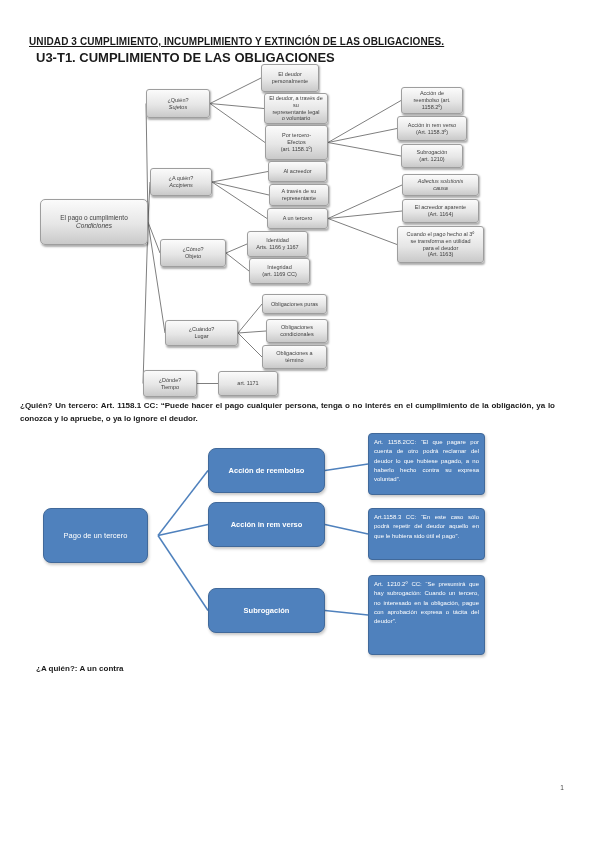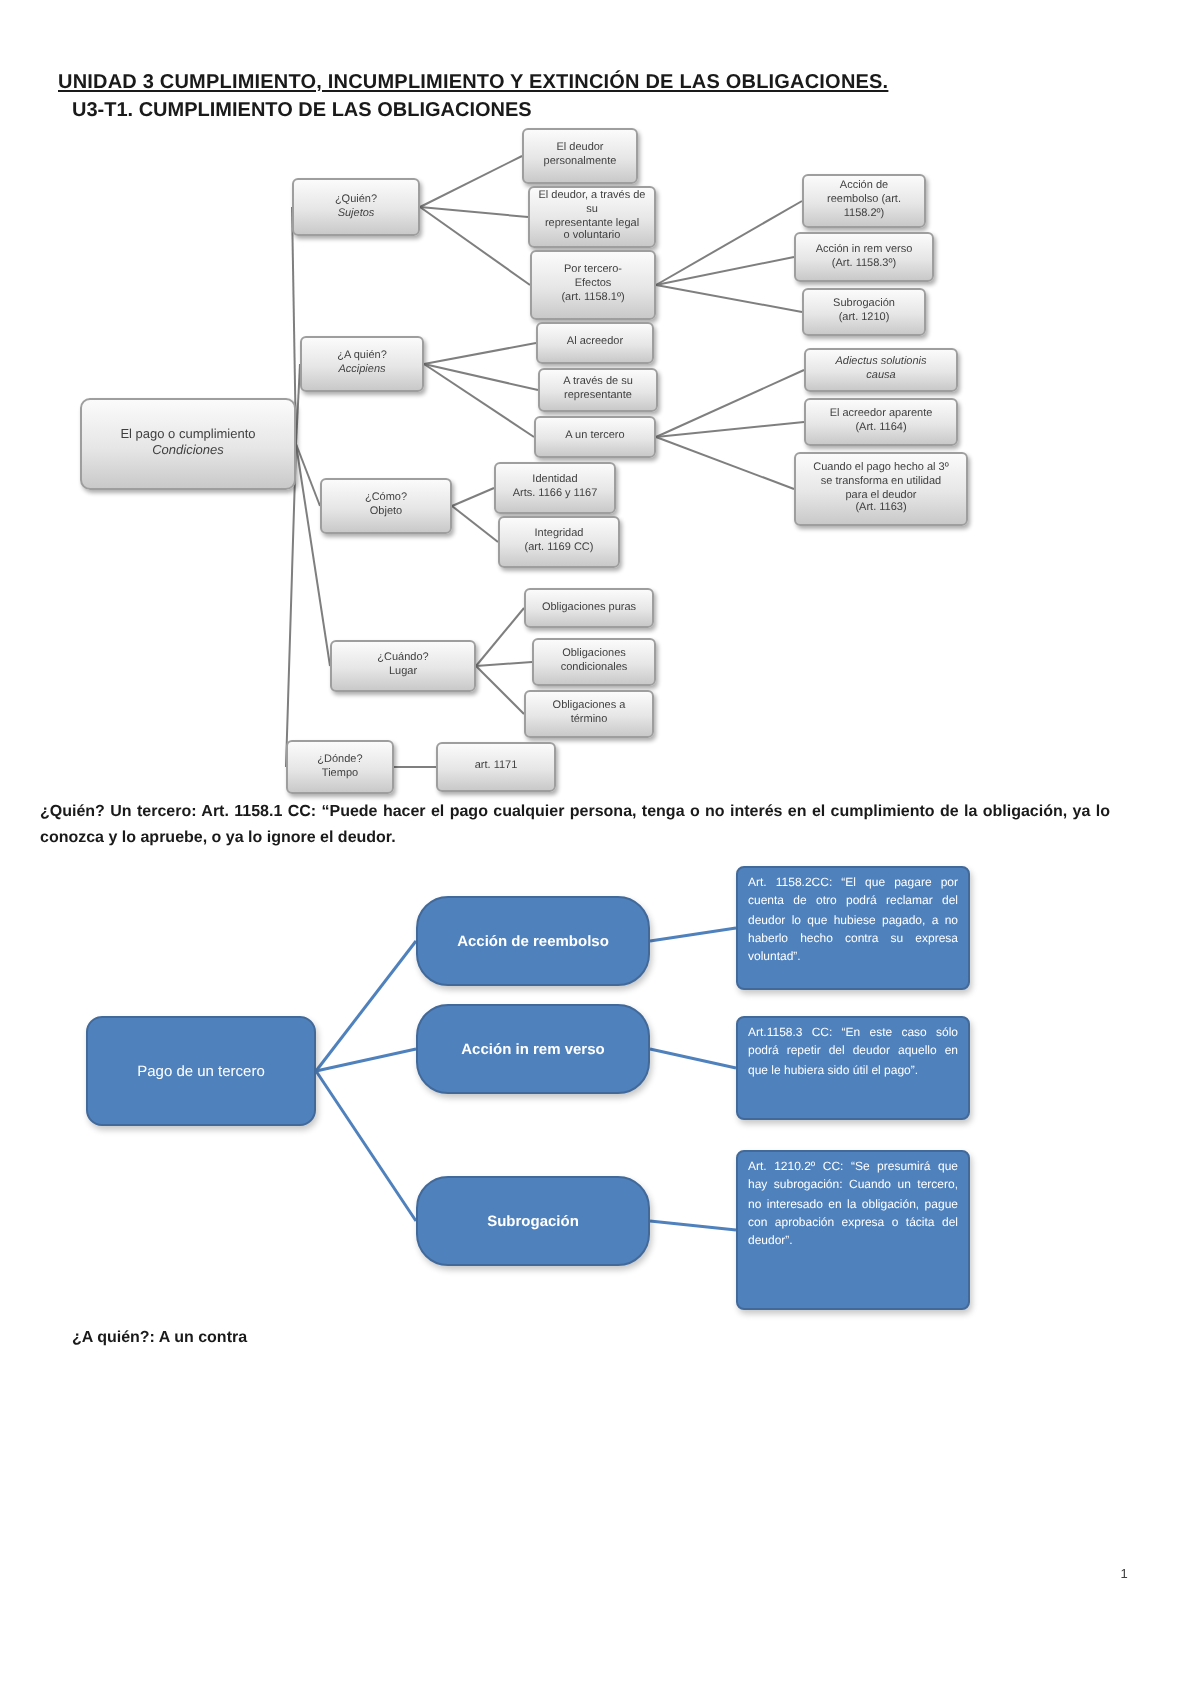--- a/index.html
+++ b/index.html
@@ -2,41 +2,41 @@
 <html><head>
 <meta charset="utf-8">
 <style>
   html,body{margin:0;padding:0;background:#ffffff;}
   body{font-family:"Liberation Sans", sans-serif;}
   .page{position:relative;width:600px;height:848px;background:#ffffff;overflow:hidden;}
 
   .doc-title{position:absolute;left:29px;top:36px;width:540px;
     font-size:10px;font-weight:bold;color:#1a1a1a;text-decoration:underline;letter-spacing:.1px;}
   .doc-subtitle{position:absolute;left:36px;top:50px;width:540px;
-    font-size:10px;font-weight:bold;color:#1a1a1a;}
+    font-size:13px;font-weight:bold;color:#1a1a1a;}
 
   .diagram{position:absolute;left:0;top:0;width:600px;height:848px;pointer-events:none;}
   .edges{position:absolute;left:0;top:0;}
 
   .node{position:absolute;box-sizing:border-box;display:flex;flex-direction:column;
     align-items:center;justify-content:center;text-align:center;}
   .node .ln{display:block;width:100%;}
 
   
   .g{background:linear-gradient(180deg,#fbfbfb 0%,#e6e6e6 55%,#c9c9c9 100%);
     border:1px solid #9e9e9e;border-radius:3px;
     box-shadow:1px 1.5px 2px rgba(0,0,0,.32);
     color:#3f3f3f;font-size:5.5px;line-height:1.25;padding:1px 2px;}
   .g.big{border-radius:5px;font-size:6.5px;}
 
   
   .b{background:#4f81bd;border:1px solid #41699a;color:#ffffff;
     box-shadow:1px 2px 3px rgba(0,0,0,.22);}
   .b.label{border-radius:8px;font-size:7.5px;line-height:1.2;padding:2px 4px;}
-  .b.bold{font-weight:bold;border-radius:16px;}
+  .b.bold{font-weight:bold;}
   .b.quote{border-radius:4px;font-size:6px;line-height:9.3px;text-align:justify;
     align-items:flex-start;justify-content:flex-start;padding:4px 5px;overflow:hidden;}
   .b.quote .txt{display:block;width:100%;}
 
   .em{font-style:italic;}
 
   .para{position:absolute;left:20px;top:399px;width:535px;margin:0;
     font-size:8px;font-weight:bold;color:#1a1a1a;text-align:justify;line-height:13px;}
   .bottom-q{position:absolute;left:36px;top:664px;
     font-size:8px;font-weight:bold;color:#1a1a1a;}
@@ -179,21 +179,21 @@
 
   <div id="diagram2" class="diagram">
       <svg width="600" height="848" class="edges">
         <line x1="158" y1="535.5" x2="208" y2="470.5" stroke="#4f81bd" stroke-width="1.5"></line>
         <line x1="158" y1="535.5" x2="208" y2="524.5" stroke="#4f81bd" stroke-width="1.5"></line>
         <line x1="158" y1="535.5" x2="208" y2="610.5" stroke="#4f81bd" stroke-width="1.5"></line>
         <line x1="325" y1="470.5" x2="368" y2="464" stroke="#4f81bd" stroke-width="1.5"></line>
         <line x1="325" y1="524.5" x2="368" y2="534" stroke="#4f81bd" stroke-width="1.5"></line>
         <line x1="325" y1="610.5" x2="368" y2="615" stroke="#4f81bd" stroke-width="1.5"></line>
       </svg>
-      <div class="node b label" style="left: 43px; top: 508px; width: 115px; height: 55px;">
+      <div class="node b label" style="left: 43px; top: 508px; width: 105px; height: 55px;">
         <span class="txt">Pago de un tercero</span>
       </div>
       <div class="node b label bold" style="left: 208px; top: 448px; width: 117px; height: 45px;">
         <span class="txt">Acción de reembolso</span>
       </div>
       <div class="node b label bold" style="left: 208px; top: 502px; width: 117px; height: 45px;">
         <span class="txt">Acción in rem verso</span>
       </div>
       <div class="node b label bold" style="left: 208px; top: 588px; width: 117px; height: 45px;">
         <span class="txt">Subrogación</span>

